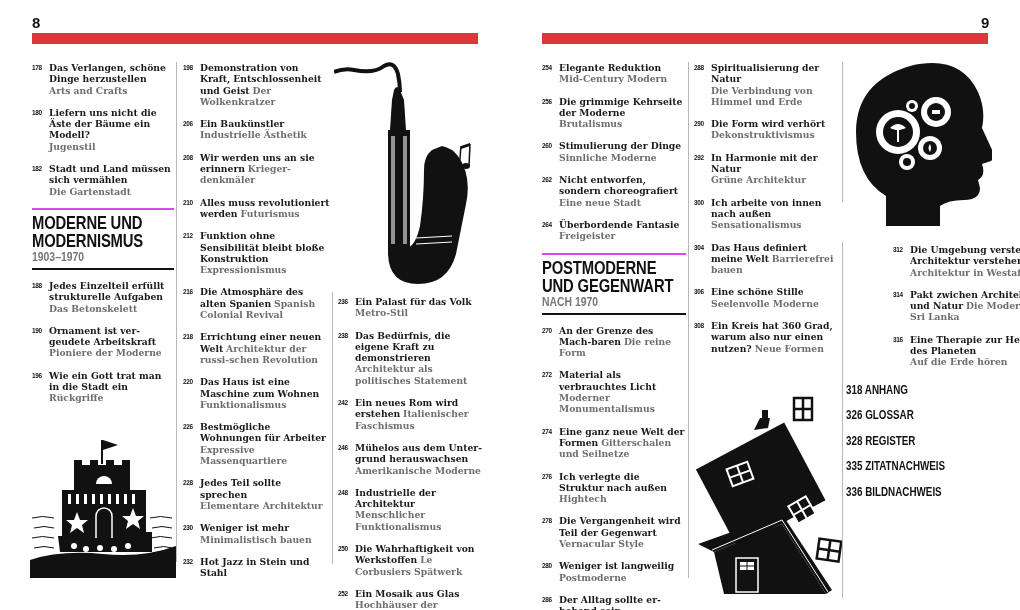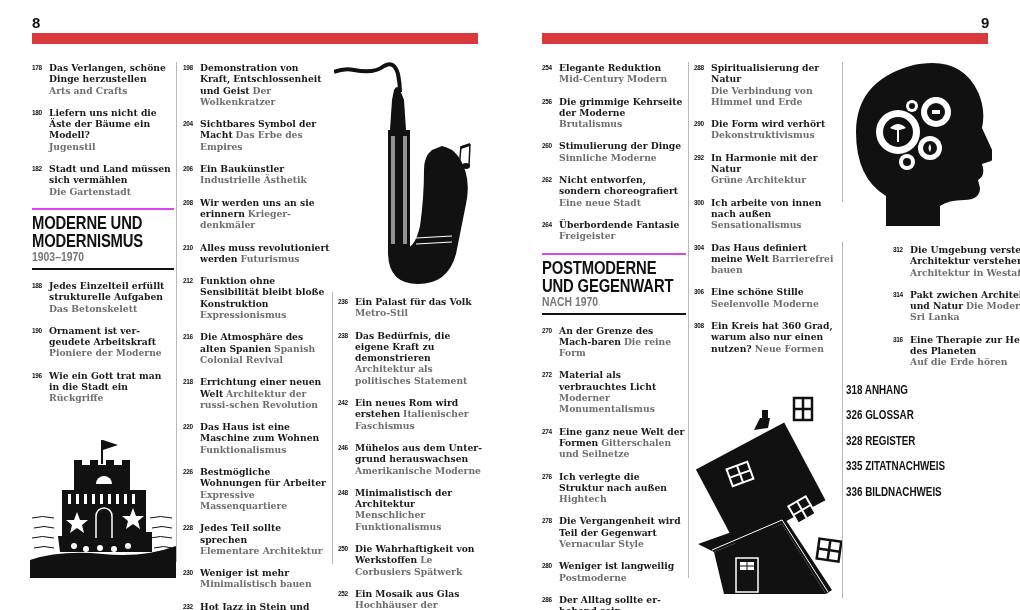--- a/index.html
+++ b/index.html
@@ -121,21 +121,20 @@
         <rect x="78" y="76" width="3" height="10"></rect>
         <rect x="86" y="76" width="3" height="10"></rect>
         <rect x="94" y="76" width="3" height="10"></rect>
         <rect x="102" y="76" width="3" height="10"></rect>
       </g>
   </svg>
 </div>
 
 <div class="col" style="left:183px; width:148px;">
   <div class="entry"><span class="num">198</span><span class="ttl">Demonstration von Kraft, Entschlossenheit und Geist</span> <span class="sub">Der Wolkenkratzer</span></div>
-  <div class="entry"><span class="num">204</span><span class="ttl">Sichtbares Symbol der Macht</span> <span class="sub">Das Erbe des Empires</span></div>
   <div class="entry"><span class="num">206</span><span class="ttl">Ein Baukünstler</span><br><span class="sub">Industrielle Ästhetik</span></div>
   <div class="entry"><span class="num">208</span><span class="ttl">Wir werden uns an sie erinnern</span> <span class="sub">Krieger-denkmäler</span></div>
   <div class="entry"><span class="num">210</span><span class="ttl">Alles muss revolutioniert werden</span> <span class="sub">Futurismus</span></div>
   <div class="entry"><span class="num">212</span><span class="ttl">Funktion ohne Sensibilität bleibt bloße Konstruktion</span><br><span class="sub">Expressionismus</span></div>
   <div class="entry"><span class="num">216</span><span class="ttl">Die Atmosphäre des alten Spanien</span> <span class="sub">Spanish Colonial Revival</span></div>
   <div class="entry"><span class="num">218</span><span class="ttl">Errichtung einer neuen Welt</span> <span class="sub">Architektur der russi-schen Revolution</span></div>
   <div class="entry"><span class="num">220</span><span class="ttl">Das Haus ist eine Maschine zum Wohnen</span><br><span class="sub">Funktionalismus</span></div>
   <div class="entry"><span class="num">226</span><span class="ttl">Bestmögliche Wohnungen für Arbeiter</span> <span class="sub">Expressive Massenquartiere</span></div>
   <div class="entry"><span class="num">228</span><span class="ttl">Jedes Teil sollte sprechen</span><br><span class="sub">Elementare Architektur</span></div>
   <div class="entry"><span class="num">230</span><span class="ttl">Weniger ist mehr</span><br><span class="sub">Minimalistisch bauen</span></div>
@@ -166,21 +165,21 @@
       <path d="M127 86 l9 -3 v3 l-9 3 z"></path>
     </g>
   </svg>
 </div>
 
 <div class="col" style="top:296px; left:338px; width:148px;">
   <div class="entry"><span class="num">236</span><span class="ttl">Ein Palast für das Volk</span><br><span class="sub">Metro-Stil</span></div>
   <div class="entry"><span class="num">238</span><span class="ttl">Das Bedürfnis, die eigene Kraft zu demonstrieren</span><br><span class="sub">Architektur als politisches Statement</span></div>
   <div class="entry"><span class="num">242</span><span class="ttl">Ein neues Rom wird erstehen</span> <span class="sub">Italienischer Faschismus</span></div>
   <div class="entry"><span class="num">246</span><span class="ttl">Mühelos aus dem Unter-grund herauswachsen</span><br><span class="sub">Amerikanische Moderne</span></div>
-  <div class="entry"><span class="num">248</span><span class="ttl">Minimalistisch der Architektur</span> <span class="sub">Menschlicher Funktionalismus</span></div>
+  <div class="entry"><span class="num">248</span><span class="ttl">Industrielle der Architektur</span> <span class="sub">Menschlicher Funktionalismus</span></div>
   <div class="entry"><span class="num">250</span><span class="ttl">Die Wahrhaftigkeit von Werkstoffen</span> <span class="sub">Le Corbusiers Spätwerk</span></div>
   <div class="entry"><span class="num">252</span><span class="ttl">Ein Mosaik aus Glas</span><br><span class="sub">Hochhäuser der Nachkriegs-zeit</span></div>
 </div>
 
 <div class="col" style="left:542px; width:144px;">
   <div class="entry"><span class="num">254</span><span class="ttl">Elegante Reduktion</span><br><span class="sub">Mid-Century Modern</span></div>
   <div class="entry"><span class="num">256</span><span class="ttl">Die grimmige Kehrseite der Moderne</span> <span class="sub">Brutalismus</span></div>
   <div class="entry"><span class="num">260</span><span class="ttl">Stimulierung der Dinge</span><br><span class="sub">Sinnliche Moderne</span></div>
   <div class="entry"><span class="num">262</span><span class="ttl">Nicht entworfen, sondern choreografiert</span><br><span class="sub">Eine neue Stadt</span></div>
   <div class="entry"><span class="num">264</span><span class="ttl">Überbordende Fantasie</span><br><span class="sub">Freigeister</span></div>

